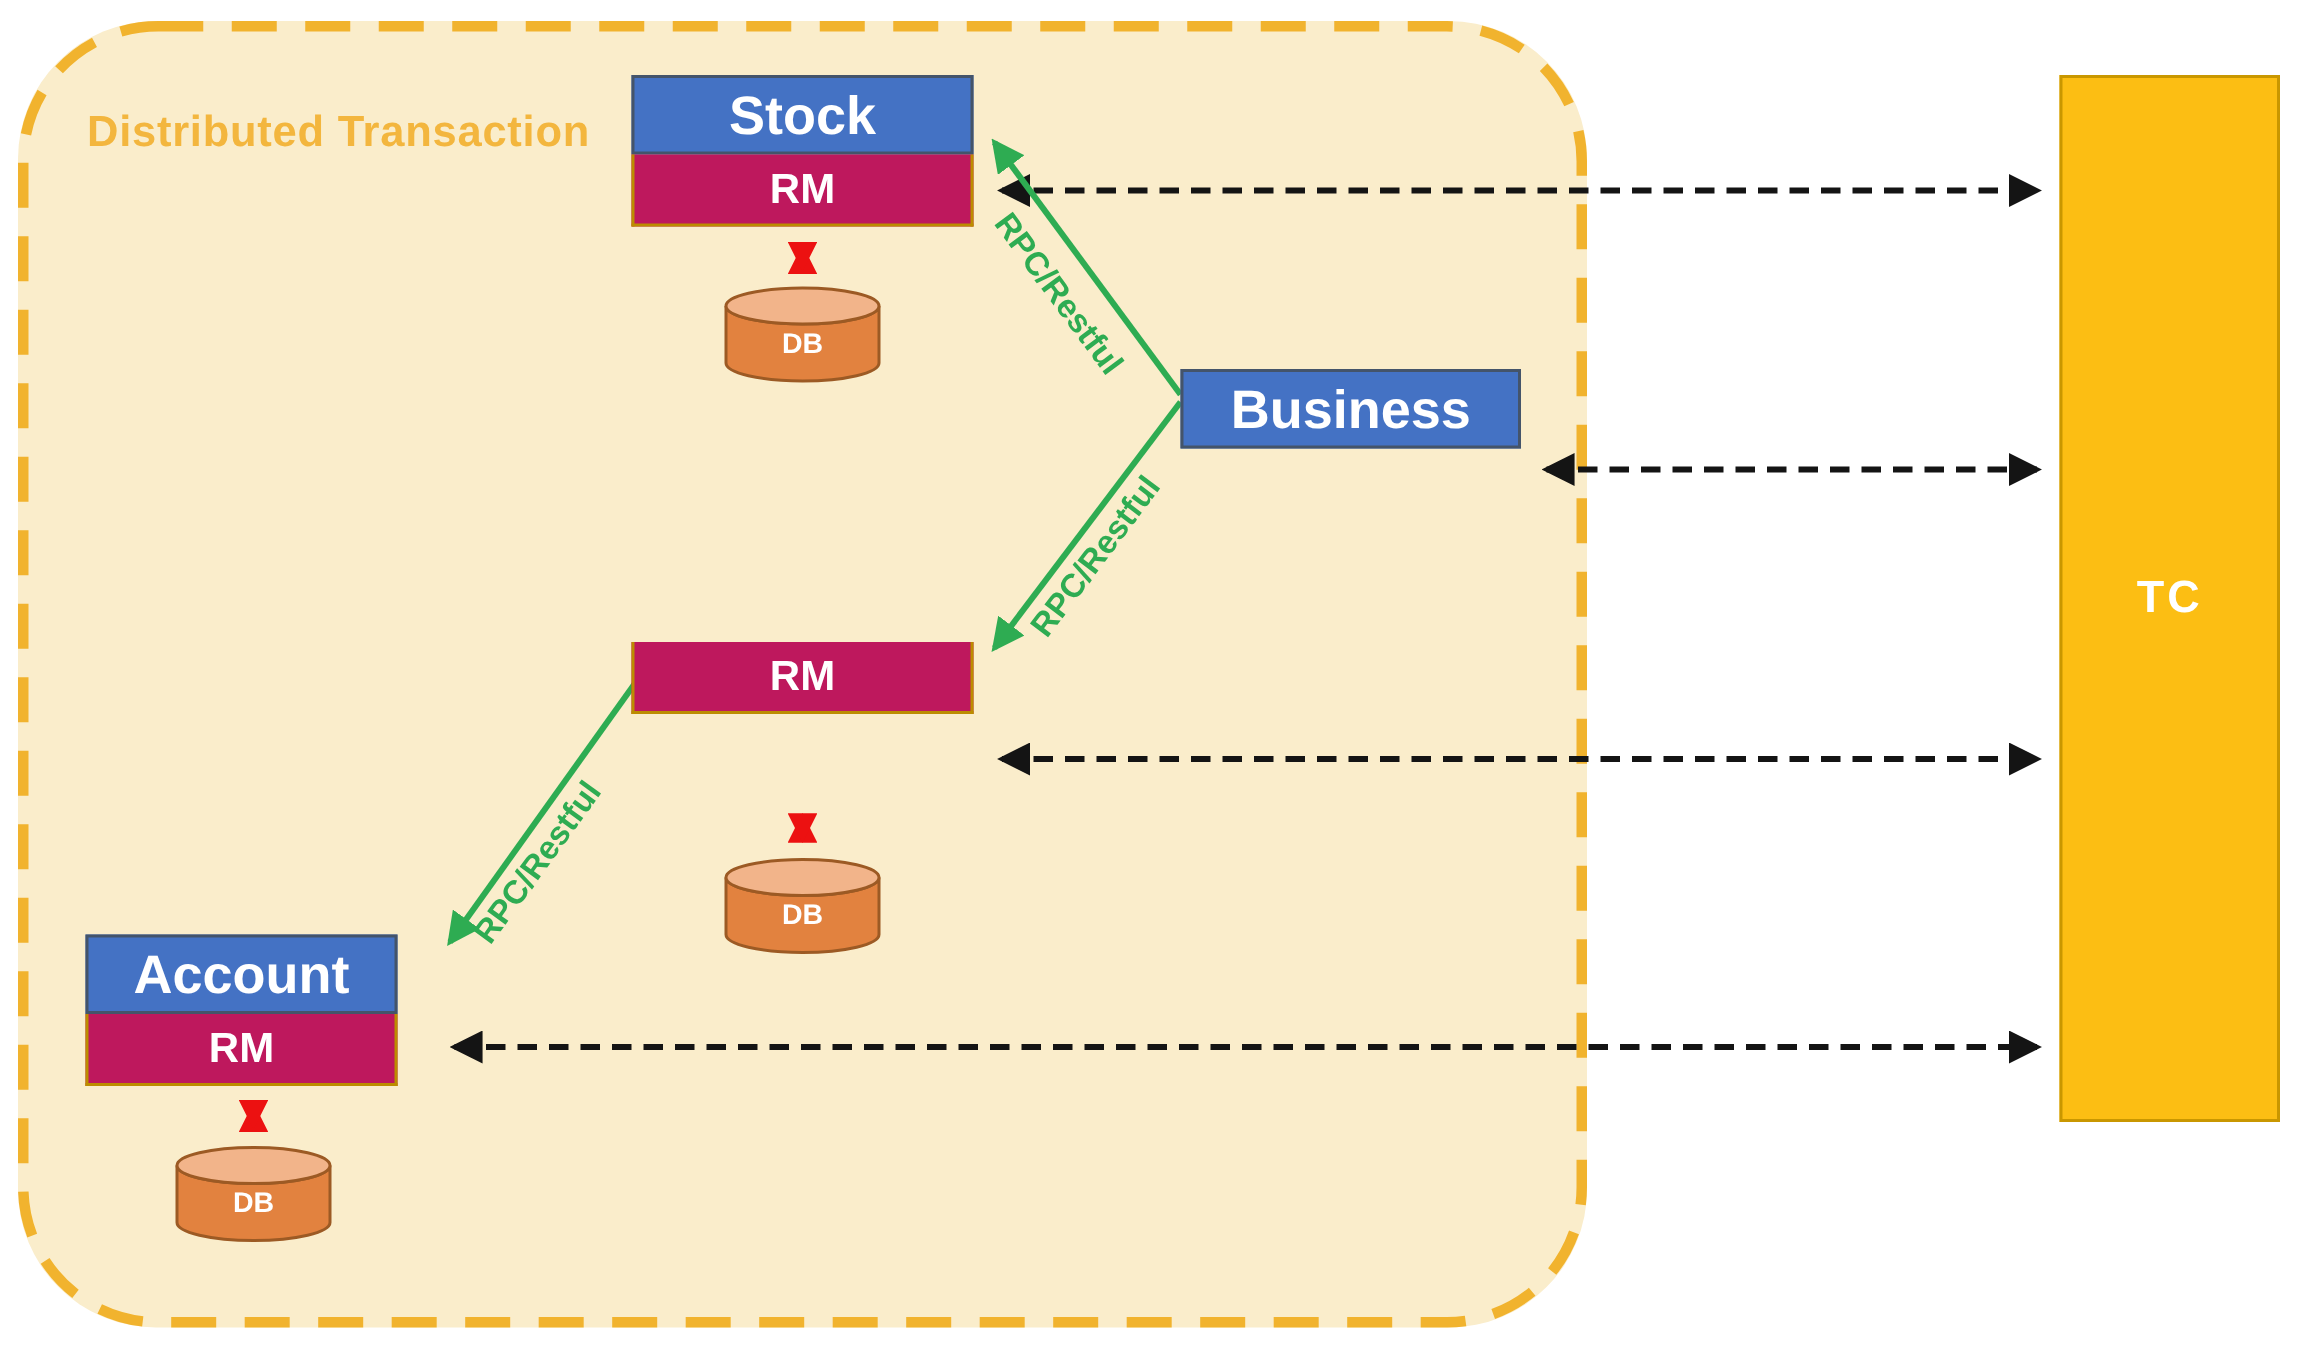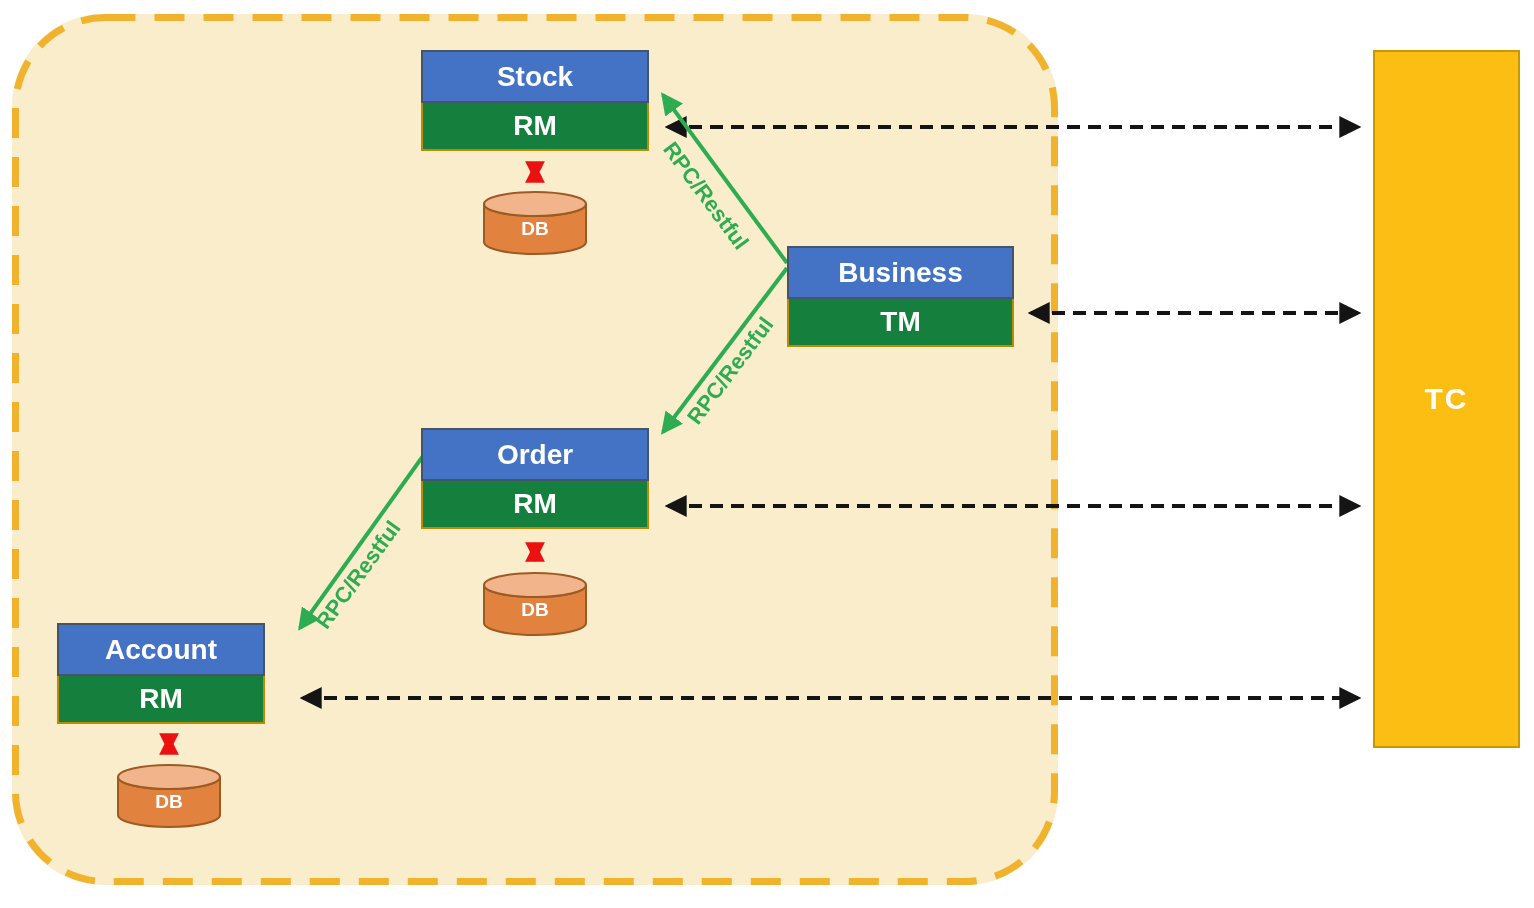--- a/index.html
+++ b/index.html
@@ -12,22 +12,22 @@
          background:#FAEDCB;border-radius:92px;}
 
   
   .dt-title{position:absolute;left:58px;top:72px;font-size:29px;font-weight:bold;
             color:#F3B63E;letter-spacing:0.5px;white-space:nowrap;}
 
   
   .svc{position:absolute;}
   .svc-head{height:53px;background:#4472C4;border:2px solid #44546A;
             display:flex;align-items:center;justify-content:center;
-            color:#FFFFFF;font-size:28px;font-weight:bold;box-sizing:border-box;}
-  .svc-sub{height:48px;background:#15803d;border:2px solid #BC8C00;border-top:none;
+            color:#FFFFFF;font-size:36px;font-weight:bold;box-sizing:border-box;}
+  .svc-sub{height:48px;background:#be185d;border:2px solid #BC8C00;border-top:none;
            display:flex;align-items:center;justify-content:center;
            color:#FFFFFF;font-size:28px;font-weight:bold;box-sizing:border-box;}
 
   
   .tc-box{position:absolute;left:1373px;top:50px;width:147px;height:698px;
           background:#FCBE13;border:2px solid #C99700;box-sizing:border-box;
           display:flex;align-items:center;justify-content:center;
           color:#FFFFFF;font-size:30px;font-weight:bold;letter-spacing:2px;}
 
   
@@ -50,20 +50,21 @@
   .rpc span{display:block;white-space:nowrap;font-size:22px;font-weight:bold;
             color:#2EAC52;}
 </style>
 </head>
 <body>
 
 <div class="stage">
 
   <div class="dt-bg"></div>
 
+  <div class="dt-title">Distributed Transaction</div>
 
   <svg class="overlay" width="1534" height="908" viewBox="0 0 1534 908">
     <defs>
       <marker id="ah-black" viewBox="0 0 10 10" refX="8.5" refY="5" markerWidth="5.5" markerHeight="5.5" orient="auto-start-reverse">
         <path d="M0 0 L10 5 L0 10 z" fill="#141414"></path>
       </marker>
       <marker id="ah-green" viewBox="0 0 10 10" refX="8.5" refY="5" markerWidth="5.5" markerHeight="5.5" orient="auto-start-reverse">
         <path d="M0 0 L10 5 L0 10 z" fill="#2EAC52"></path>
       </marker>
       <marker id="ah-red" viewBox="0 0 10 10" refX="8.5" refY="5" markerWidth="4.4" markerHeight="4.4" orient="auto-start-reverse">
@@ -87,25 +88,23 @@
     <line class="dbline" x1="169" y1="738" x2="169" y2="750" marker-start="url(#ah-red)" marker-end="url(#ah-red)"></line>
   </svg>
 
   <div class="svc" style="left:421px;top:50px;width:228px;">
     <div class="svc-head">Stock</div>
     <div class="svc-sub">RM</div>
   </div>
 
   <div class="svc" style="left:787px;top:246px;width:227px;">
     <div class="svc-head">Business</div>
-    <div class="svc-sub">TM</div>
   </div>
 
   <div class="svc" style="left:421px;top:428px;width:228px;">
-    <div class="svc-head">Order</div>
     <div class="svc-sub">RM</div>
   </div>
 
   <div class="svc" style="left:57px;top:623px;width:208px;">
     <div class="svc-head">Account</div>
     <div class="svc-sub">RM</div>
   </div>
 
   <div class="tc-box">
     <span>TC</span>

